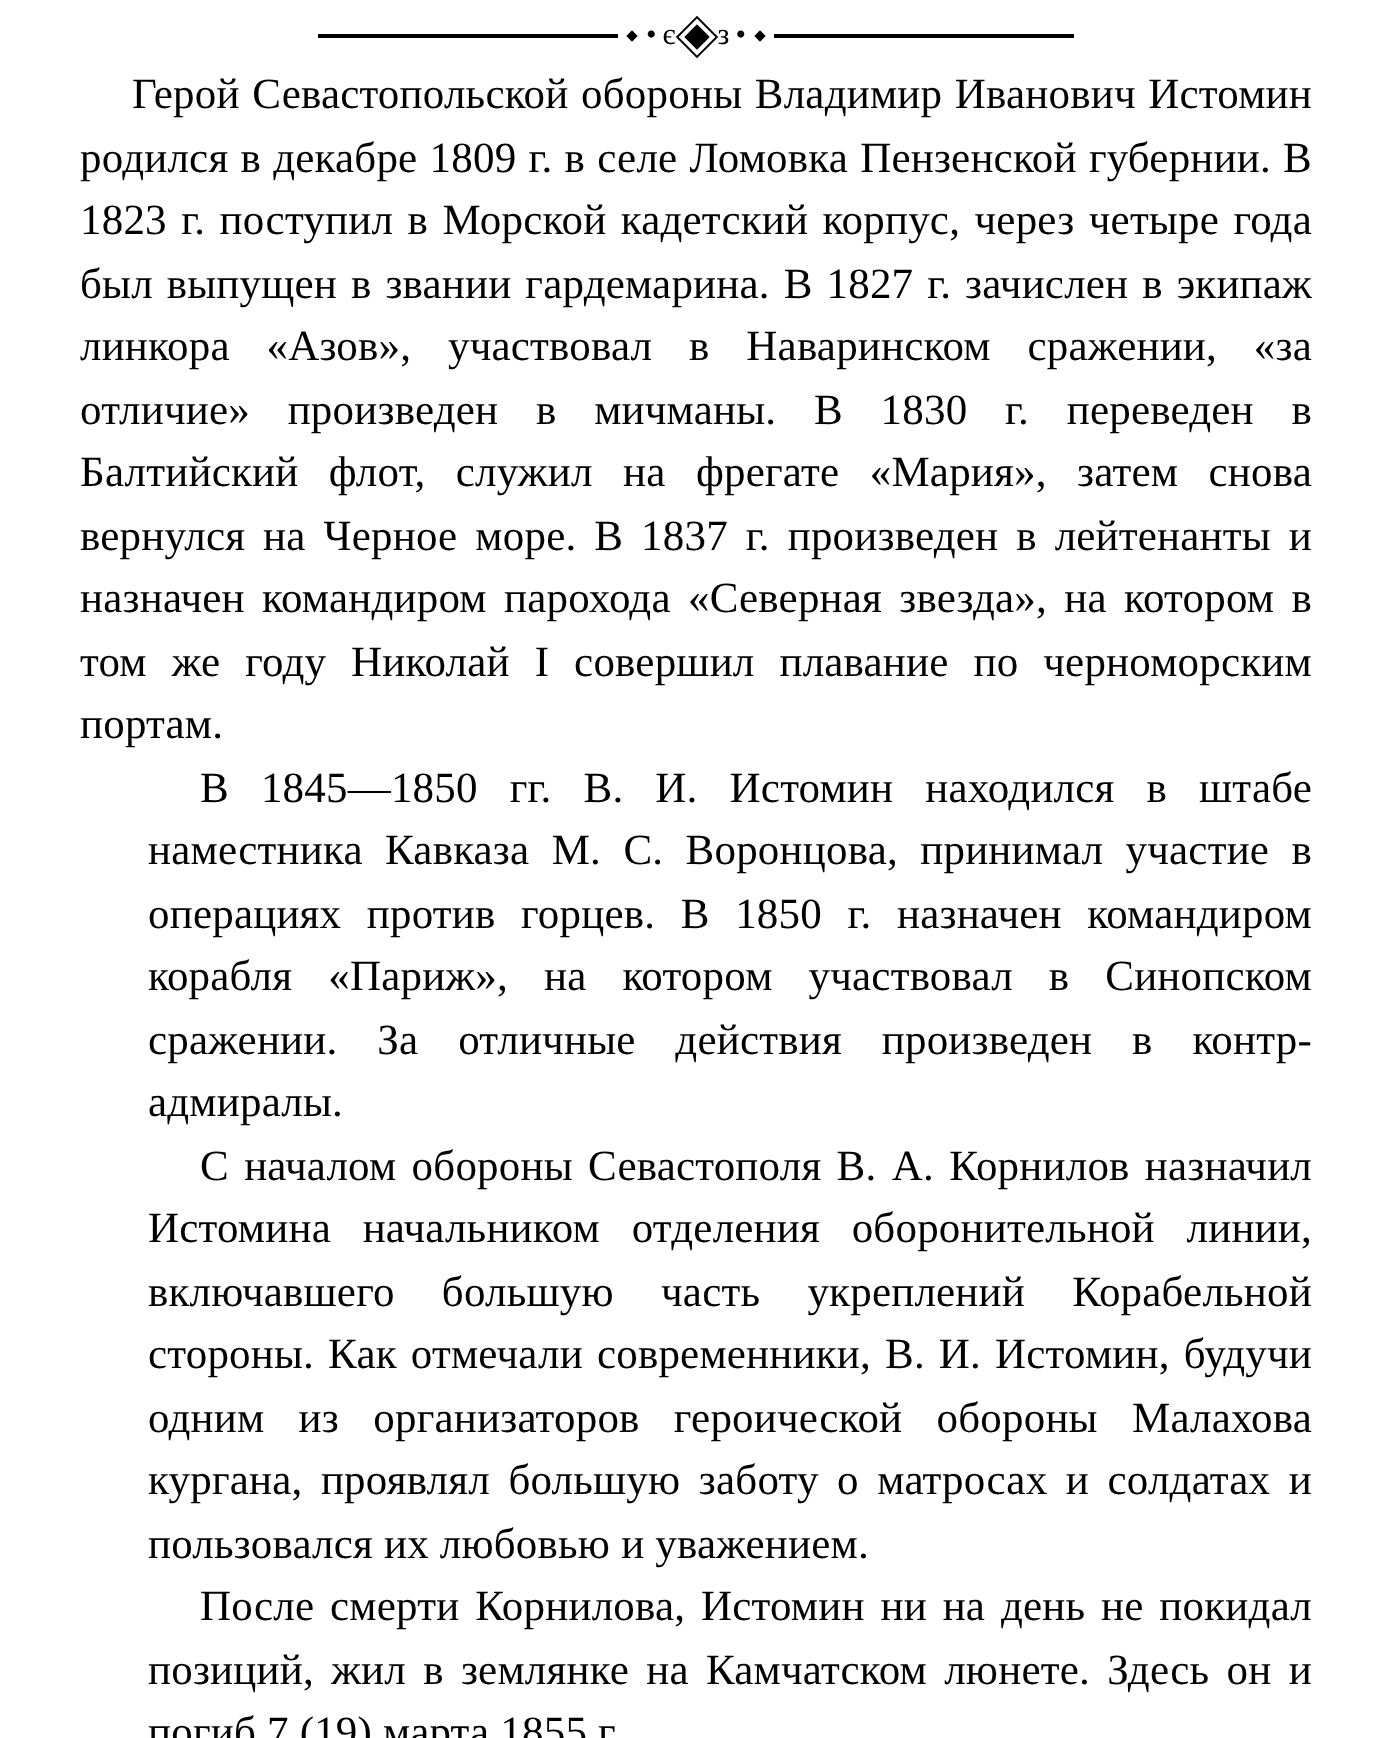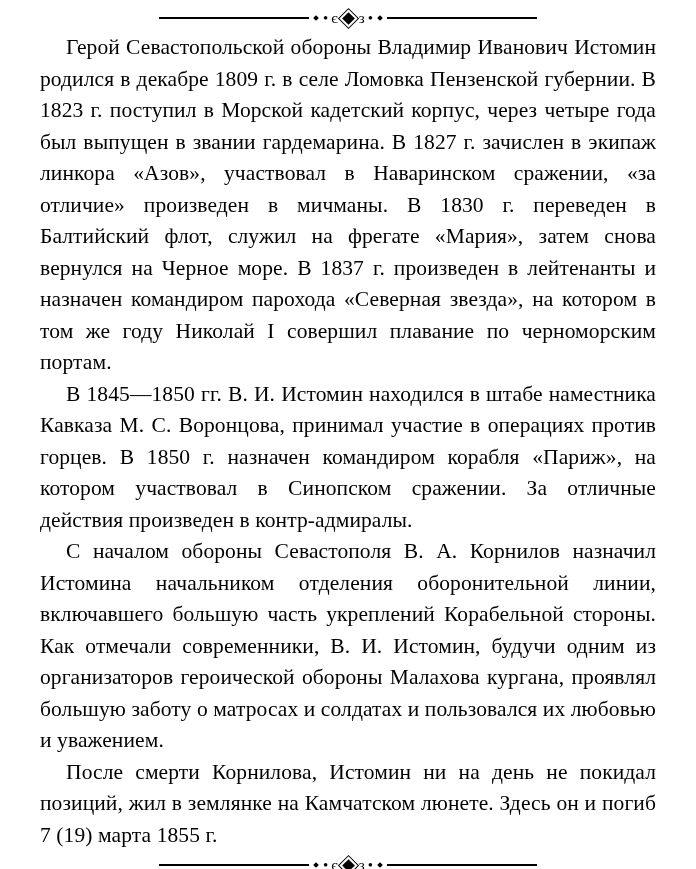--- a/index.html
+++ b/index.html
@@ -86,21 +86,21 @@
   }
   p.para {
     margin: 0;
     font-size: 21.5px;
     line-height: 31.5px;
     text-align: justify;
     text-indent: 26px;
     hyphens: manual;
     letter-spacing: 0.1px;
   }
-  p.para + p.para { margin-top: 0; }
+  p.para + p.para { margin-top: 0; margin-left: 34px; }
   .gap { height: 2px; }
 </style>
 </head>
 <body>
 
 <div class="page">
 
   <div class="ornament top">
     <span class="orn-rule left"></span>
     <span class="orn-center">

